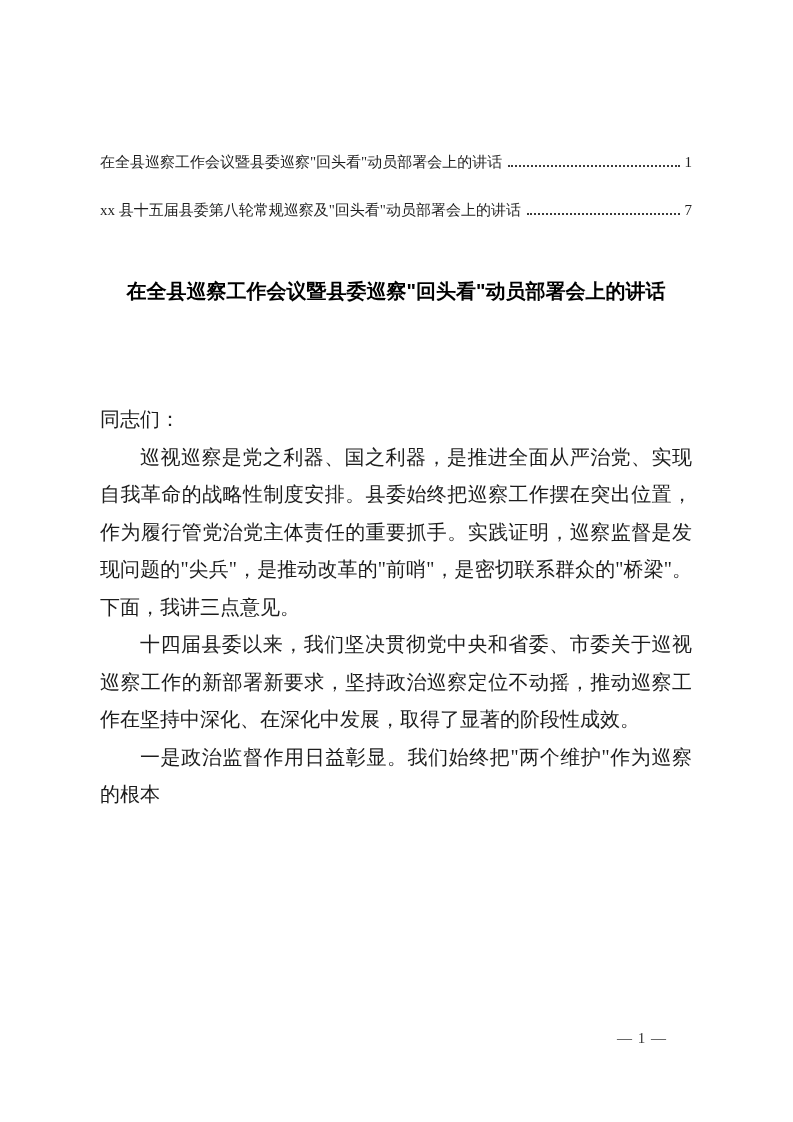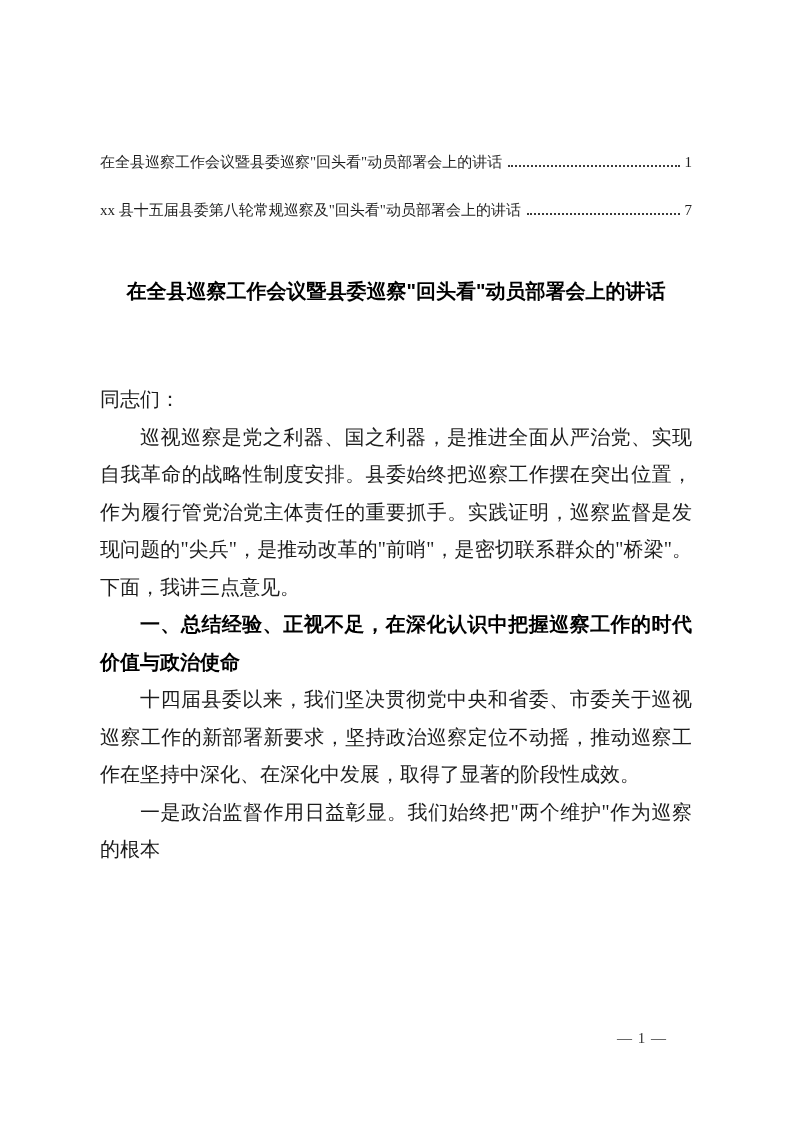--- a/index.html
+++ b/index.html
@@ -41,21 +41,21 @@
   .doc-title {
     margin: 55px 0 0 0;
     font-family: "Liberation Sans", "DejaVu Sans", sans-serif;
     font-weight: bold;
     font-size: 20px;
     line-height: 32px;
     text-align: center;
     color: #000000;
   }
   
-  .body-text { margin-top: 74px; }
+  .body-text { margin-top: 94px; }
   .para {
     margin: 0;
     font-size: 20px;
     line-height: 37.5px;
     text-align: justify;
     text-justify: inter-ideograph;
     text-indent: 2em;
     word-break: break-all;
   }
   .para.salutation { text-indent: 0; }
@@ -93,21 +93,20 @@
         <span class="toc-leader"></span>
         <span class="toc-page">7</span>
       </div>
     </div>
 
     <h1 class="doc-title">在全县巡察工作会议暨县委巡察"回头看"动员部署会上的讲话</h1>
 
     <div class="body-text">
       <p class="para salutation">同志们：</p>
       <p class="para">巡视巡察是党之利器、国之利器，是推进全面从严治党、实现自我革命的战略性制度安排。县委始终把巡察工作摆在突出位置，作为履行管党治党主体责任的重要抓手。实践证明，巡察监督是发现问题的"尖兵"，是推动改革的"前哨"，是密切联系群众的"桥梁"。下面，我讲三点意见。</p>
-      <p class="para heading">一、总结经验、正视不足，在深化认识中把握巡察工作的时代价值与政治使命</p>
       <p class="para">十四届县委以来，我们坚决贯彻党中央和省委、市委关于巡视巡察工作的新部署新要求，坚持政治巡察定位不动摇，推动巡察工作在坚持中深化、在深化中发展，取得了显著的阶段性成效。</p>
       <p class="para">一是政治监督作用日益彰显。我们始终把"两个维护"作为巡察的根本</p>
     </div>
 
   </div>
 
   <div class="page-number">— 1 —</div>
 
 </div>
 

